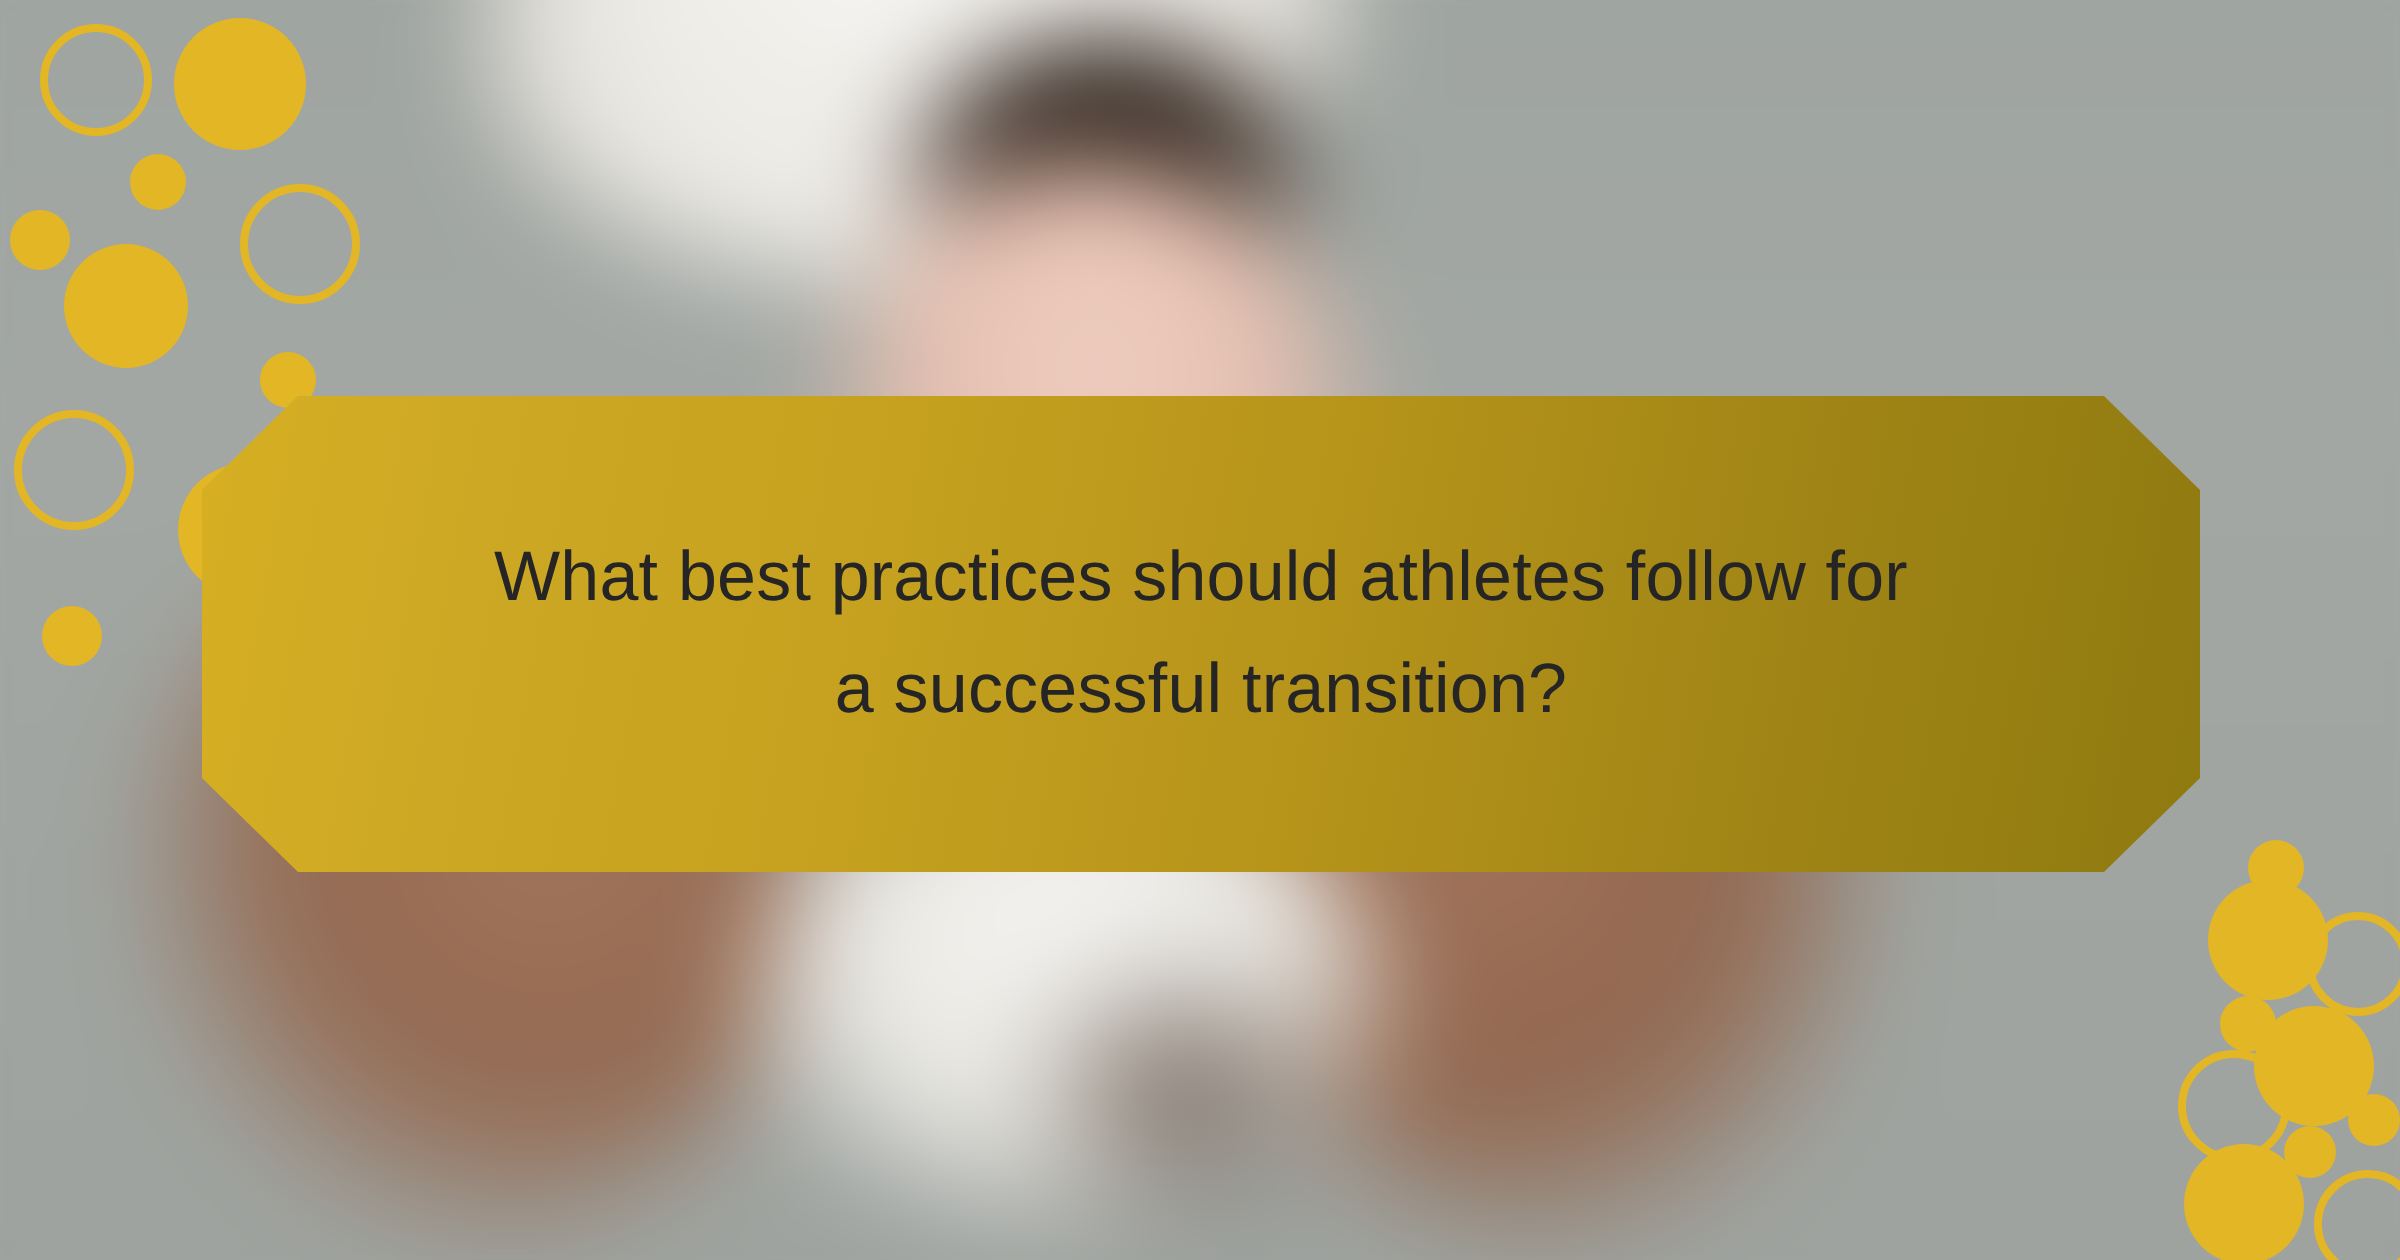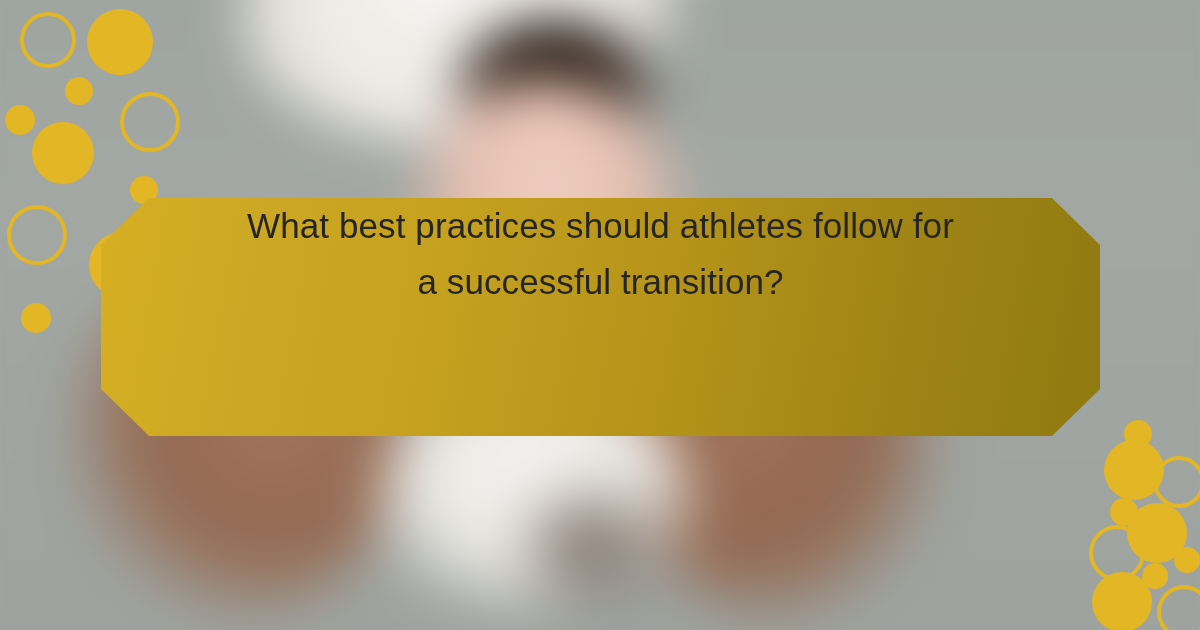--- a/index.html
+++ b/index.html
@@ -153,20 +153,21 @@
     clip-path: polygon(
         48px 0,
         951px 0,
         999px 47px,
         999px 191px,
         951px 238px,
         48px 238px,
         0 191px,
         0 47px);
     display: flex;
+    align-items: center;
     justify-content: center;
   }
 
   #banner-text {
     width: 800px;
     text-align: center;
     font-family: "Liberation Sans", sans-serif;
     font-size: 35px;
     line-height: 56px;
     font-weight: 400;

